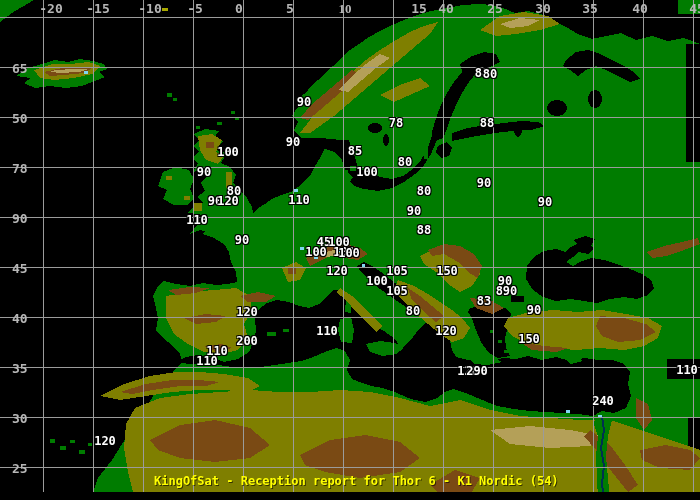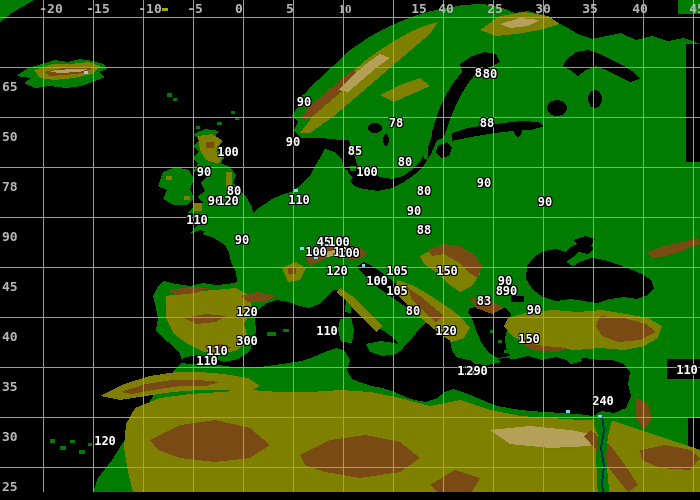--- a/index.html
+++ b/index.html
@@ -4,22 +4,22 @@
 <style>
   html,body{margin:0;padding:0;background:#000;}
   #screen{position:relative;width:700px;height:500px;background:#000;overflow:hidden;
           font-family:"DejaVu Sans Mono",monospace;}
   #terrain{position:absolute;left:0;top:0;}
   .pt{position:absolute;transform:translate(-50%,-50%);font:bold 12px "DejaVu Sans Mono",monospace;
       color:var(--point_text,#fff);white-space:nowrap;line-height:1;
       text-shadow:1px 1px 0 #000,-1px 1px 0 #000,1px -1px 0 #000,-1px -1px 0 #000;}
   .axis-x{position:absolute;top:2px;transform:translateX(-50%);font:bold 13px "DejaVu Sans Mono",monospace;
       color:var(--axis_text,#b6b6b6);line-height:1;white-space:nowrap;}
-  .axis-y{position:absolute;left:2px;transform:translateY(-50%);font:bold 13px "DejaVu Sans Mono",monospace;
-      color:var(--axis_text,#b6b6b6);line-height:1;margin-top:18px;}
+  .axis-y{position:absolute;left:12px;transform:translateY(-50%);font:bold 13px "DejaVu Sans Mono",monospace;
+      color:var(--axis_text,#b6b6b6);line-height:1;}
   #title-bar{position:absolute;left:154px;top:475px;font:bold 12px "DejaVu Sans Mono",monospace;
       color:var(--title_text,#ffff00);line-height:1.1;white-space:nowrap;
       text-shadow:1px 1px 0 rgba(0,0,0,.6);}
   #bottom-bar{position:absolute;left:0;bottom:0;width:700px;height:8px;background:#000;}
   #sat-marker{position:absolute;width:6px;height:3px;background:var(--marker_yellow,#a8a800);}
 </style>
 <style>.c-sea{fill:#000000} .c-land{fill:#007c00} .c-olive{fill:#7f7f00}
 .c-brown{fill:#7a4a14} .c-tan{fill:#b4a058} .c-cyan{fill:#7fd7ef}</style></head>
 <body>
 
@@ -305,25 +305,26 @@
       <div class="pt" style="left: 503px; top: 291px;">85</div>
       <div class="pt" style="left: 510px; top: 291px;">90</div>
       <div class="pt" style="left: 397px; top: 291px;">105</div>
       <div class="pt" style="left: 484px; top: 301px;">83</div>
       <div class="pt" style="left: 534px; top: 310px;">90</div>
       <div class="pt" style="left: 413px; top: 311px;">80</div>
       <div class="pt" style="left: 247px; top: 312px;">120</div>
       <div class="pt" style="left: 327px; top: 331px;">110</div>
       <div class="pt" style="left: 446px; top: 331px;">120</div>
       <div class="pt" style="left: 529px; top: 339px;">150</div>
-      <div class="pt" style="left: 247px; top: 341px;">300</div>
+      <div class="pt" style="left: 247px; top: 341px;">200</div>
       <div class="pt" style="left: 217px; top: 351px;">110</div>
       <div class="pt" style="left: 207px; top: 361px;">110</div>
       <div class="pt" style="left: 468px; top: 371px;">120</div>
       <div class="pt" style="left: 477px; top: 371px;">290</div>
       <div class="pt" style="left: 687px; top: 370px;">110</div>
       <div class="pt" style="left: 603px; top: 401px;">240</div>
       <div class="pt" style="left: 105px; top: 441px;">120</div>
     </div>
 
+  <div id="title-bar">KingOfSat - Reception report for Thor 6 - K1 Nordic (54)</div>
 
   <div id="bottom-bar"></div>
 </div>
 
 </body></html>

